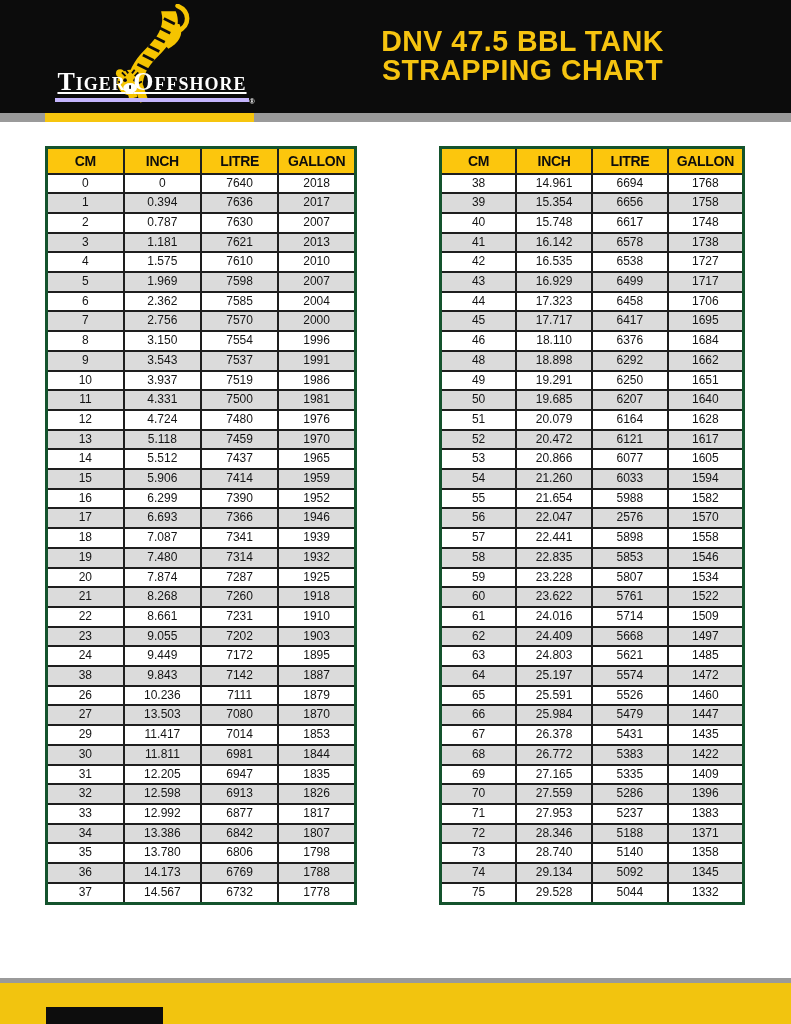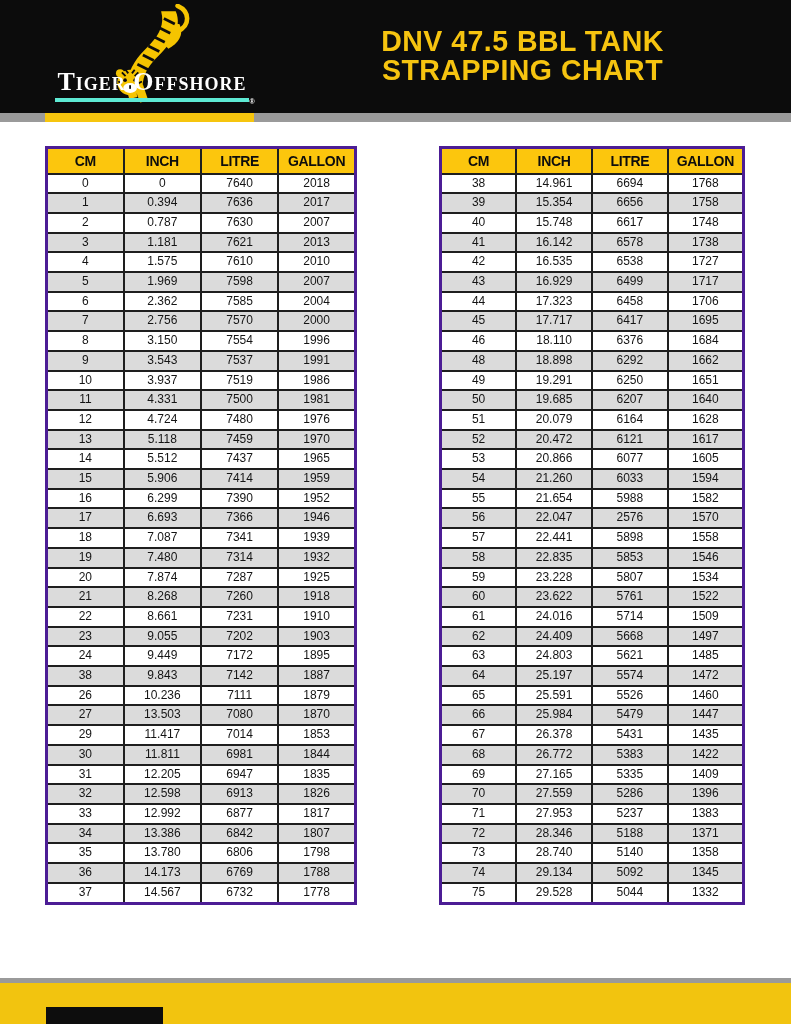--- a/index.html
+++ b/index.html
@@ -9,35 +9,35 @@
 
   
   .header { position:absolute; top:0; left:0; width:791px; height:113px; background:#0c0c0c; }
   .logo { position:absolute; left:42px; top:2px; width:220px; height:108px; }
   .logo-art { position:absolute; left:62px; top:2px; }
   .logo-textwrap { position:absolute; bottom:8px; left:0; width:100%; text-align:center; }
   .logo-text {
     display:inline-block; position:relative;
     font-family:"Liberation Serif", serif; font-weight:bold; color:#ffffff;
     font-variant:small-caps; font-size:26px; letter-spacing:1px; line-height:1;
-    border-bottom:4px solid #5eead4; padding:0 2px 3px 2px; white-space:nowrap;
+    border-bottom:4px solid #c4b5fd; padding:0 2px 3px 2px; white-space:nowrap;text-decoration:underline;
   }
   .logo-reg { position:absolute; right:-7px; bottom:-7px; font-size:7px; color:#ffffff; font-family:"Liberation Sans",sans-serif; }
   .title {
     position:absolute; left:330px; top:26px; width:385px; text-align:center;
     color:#f6c410; font-weight:bold; font-size:30px; line-height:29px;
     transform:scaleX(0.95); transform-origin:center; letter-spacing:0.5px; white-space:nowrap;
   }
 
   
   .strip { position:absolute; top:113px; left:0; width:791px; height:9px; background:#9a9a9a; }
   .strip-yellow { position:absolute; left:45px; top:0; width:209px; height:9px; background:#f6c50e; }
 
   
-  .data-table { position:absolute; top:146px; border-collapse:collapse; table-layout:fixed; background:#fff; border:3px solid #4c1d95; }
+  .data-table { position:absolute; top:146px; border-collapse:collapse; table-layout:fixed; background:#fff; border:3px solid #14532d; }
   #left-table  { left:45px;  width:312px; }
   #right-table { left:439px; width:306px; }
   .data-table th {
     background:#fcc60d; border:2px solid #1e1e1e; color:#0d0d0d;
     font-size:14px; font-weight:bold; height:26px; padding:0; letter-spacing:-0.3px;
   }
   .data-table td {
     border:2px solid #1e1e1e; text-align:center; font-size:12px; color:#141414;
     height:17.7px; line-height:17.7px; padding:0;
   }

